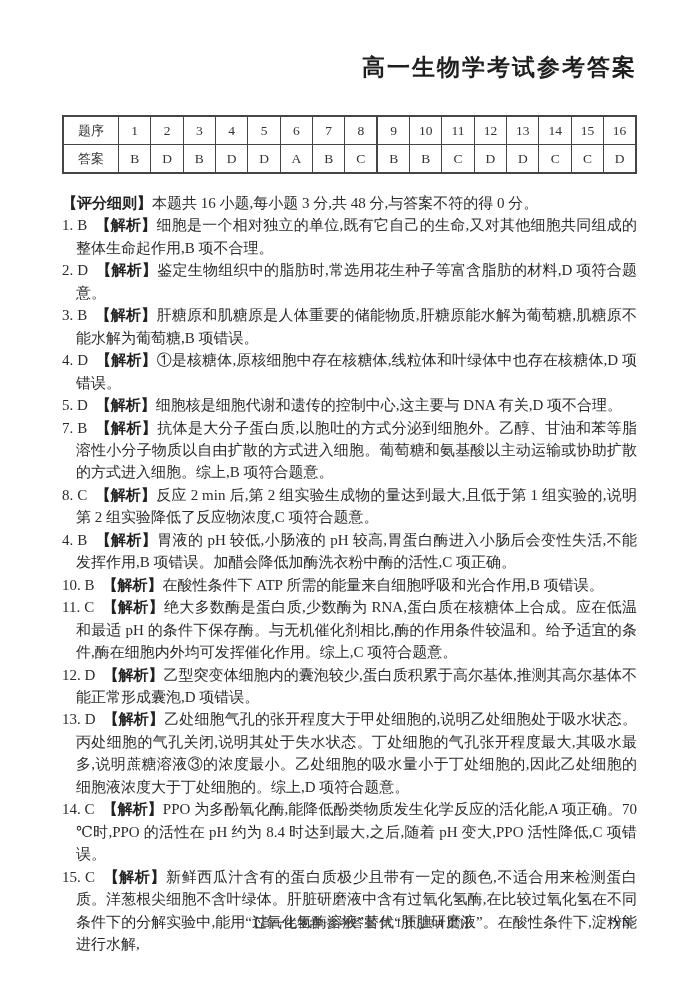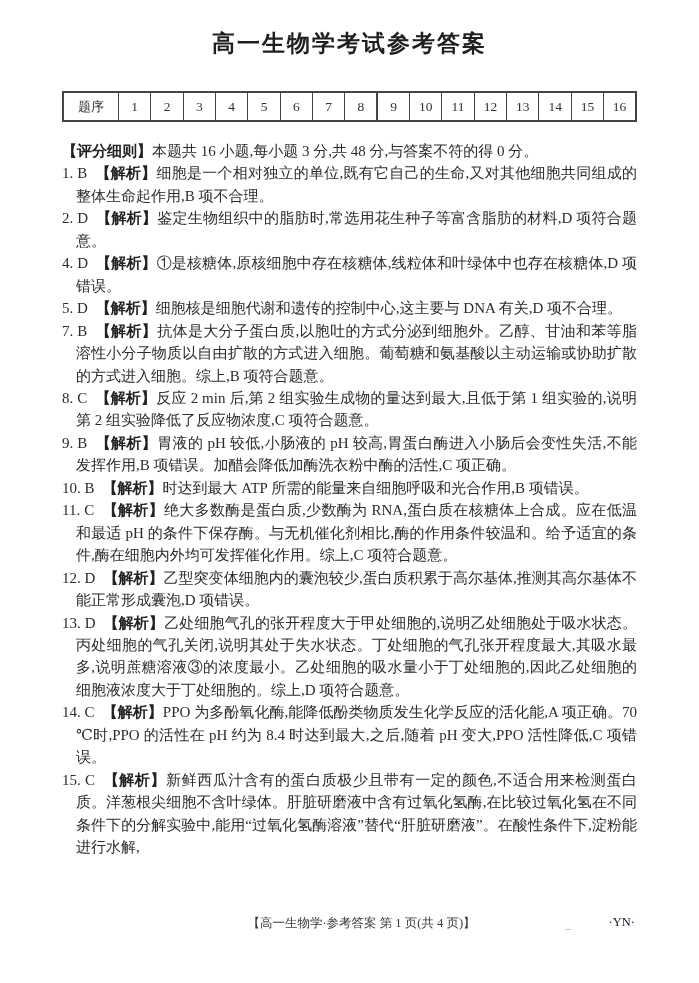--- a/index.html
+++ b/index.html
@@ -10,22 +10,22 @@
     position: relative;
     font-family: "Liberation Serif", "DejaVu Serif", serif;
     color: #2b2b2b;
     overflow: hidden;
   }
   .content {
     padding: 0 62px;
   }
   .title {
     margin: 0;
-    padding-top: 28px;
-    text-align: center;
+    padding-top: 52px;
+    text-align: right;
     font-size: 23px;
     line-height: 32px;
     font-weight: 700;
     letter-spacing: 2px;
     color: #1f1f1f;
   }
   table.answers {
     border-collapse: collapse;
     width: 575px;
     margin-top: 31px;
@@ -108,44 +108,64 @@
         <td>8</td>
         <td>9</td>
         <td>10</td>
         <td>11</td>
         <td>12</td>
         <td>13</td>
         <td>14</td>
         <td>15</td>
         <td>16</td>
       </tr>
+      <tr>
+        <td class="lbl">答案</td>
+        <td>B</td>
+        <td>D</td>
+        <td>B</td>
+        <td>D</td>
+        <td>D</td>
+        <td>A</td>
+        <td>B</td>
+        <td>C</td>
+        <td>B</td>
+        <td>B</td>
+        <td>C</td>
+        <td>D</td>
+        <td>D</td>
+        <td>C</td>
+        <td>C</td>
+        <td>D</td>
+      </tr>
     </tbody>
   </table>
 
   <div class="body-text">
 
     <p class="rule"><span class="b">【评分细则】</span><span>本题共 16 小题,每小题 3 分,共 48 分,与答案不符的得 0 分。</span></p>
 
     <p class="item"><span class="item-id">1. B</span><span class="b">【解析】</span><span>细胞是一个相对独立的单位,既有它自己的生命,又对其他细胞共同组成的整体生命起作用,B 项不合理。</span></p>
 
     <p class="item"><span class="item-id">2. D</span><span class="b">【解析】</span><span>鉴定生物组织中的脂肪时,常选用花生种子等富含脂肪的材料,D 项符合题意。</span></p>
 
+    <p class="item"><span class="item-id">3. B</span><span class="b">【解析】</span><span>肝糖原和肌糖原是人体重要的储能物质,肝糖原能水解为葡萄糖,肌糖原不能水解为葡萄糖,B 项错误。</span></p>
 
     <p class="item"><span class="item-id">4. D</span><span class="b">【解析】</span><span>①是核糖体,原核细胞中存在核糖体,线粒体和叶绿体中也存在核糖体,D 项错误。</span></p>
 
     <p class="item"><span class="item-id">5. D</span><span class="b">【解析】</span><span>细胞核是细胞代谢和遗传的控制中心,这主要与 DNA 有关,D 项不合理。</span></p>
 
 
     <p class="item"><span class="item-id">7. B</span><span class="b">【解析】</span><span>抗体是大分子蛋白质,以胞吐的方式分泌到细胞外。乙醇、甘油和苯等脂溶性小分子物质以自由扩散的方式进入细胞。葡萄糖和氨基酸以主动运输或协助扩散的方式进入细胞。综上,B 项符合题意。</span></p>
 
     <p class="item"><span class="item-id">8. C</span><span class="b">【解析】</span><span>反应 2 min 后,第 2 组实验生成物的量达到最大,且低于第 1 组实验的,说明第 2 组实验降低了反应物浓度,C 项符合题意。</span></p>
 
-    <p class="item"><span class="item-id">9. B</span><span class="b">【解析】</span><span>胃液的 pH 较低,小肠液的 pH 较高,胃蛋白酶进入小肠后会变性失活,不能发挥作用,B 项错误。加醋会降低加酶洗衣粉中酶的活性,C 项正确。</span></p>
+    <p class="item"><span class="item-id">4. B</span><span class="b">【解析】</span><span>胃液的 pH 较低,小肠液的 pH 较高,胃蛋白酶进入小肠后会变性失活,不能发挥作用,B 项错误。加醋会降低加酶洗衣粉中酶的活性,C 项正确。</span></p>
 
-    <p class="item"><span class="item-id">10. B</span><span class="b">【解析】</span><span>时达到最大 ATP 所需的能量来自细胞呼吸和光合作用,B 项错误。</span></p>
+    <p class="item"><span class="item-id">10. B</span><span class="b">【解析】</span><span>在酸性条件下 ATP 所需的能量来自细胞呼吸和光合作用,B 项错误。</span></p>
 
     <p class="item"><span class="item-id">11. C</span><span class="b">【解析】</span><span>绝大多数酶是蛋白质,少数酶为 RNA,蛋白质在核糖体上合成。应在低温和最适 pH 的条件下保存酶。与无机催化剂相比,酶的作用条件较温和。给予适宜的条件,酶在细胞内外均可发挥催化作用。综上,C 项符合题意。</span></p>
 
     <p class="item"><span class="item-id">12. D</span><span class="b">【解析】</span><span>乙型突变体细胞内的囊泡较少,蛋白质积累于高尔基体,推测其高尔基体不能正常形成囊泡,D 项错误。</span></p>
 
     <p class="item"><span class="item-id">13. D</span><span class="b">【解析】</span><span>乙处细胞气孔的张开程度大于甲处细胞的,说明乙处细胞处于吸水状态。丙处细胞的气孔关闭,说明其处于失水状态。丁处细胞的气孔张开程度最大,其吸水最多,说明蔗糖溶液③的浓度最小。乙处细胞的吸水量小于丁处细胞的,因此乙处细胞的细胞液浓度大于丁处细胞的。综上,D 项符合题意。</span></p>
 
     <p class="item"><span class="item-id">14. C</span><span class="b">【解析】</span><span>PPO 为多酚氧化酶,能降低酚类物质发生化学反应的活化能,A 项正确。70 ℃时,PPO 的活性在 pH 约为 8.4 时达到最大,之后,随着 pH 变大,PPO 活性降低,C 项错误。</span></p>
 
     <p class="item"><span class="item-id">15. C</span><span class="b">【解析】</span><span>新鲜西瓜汁含有的蛋白质极少且带有一定的颜色,不适合用来检测蛋白质。洋葱根尖细胞不含叶绿体。肝脏研磨液中含有过氧化氢酶,在比较过氧化氢在不同条件下的分解实验中,能用“过氧化氢酶溶液”替代“肝脏研磨液”。在酸性条件下,淀粉能进行水解,</span></p>

